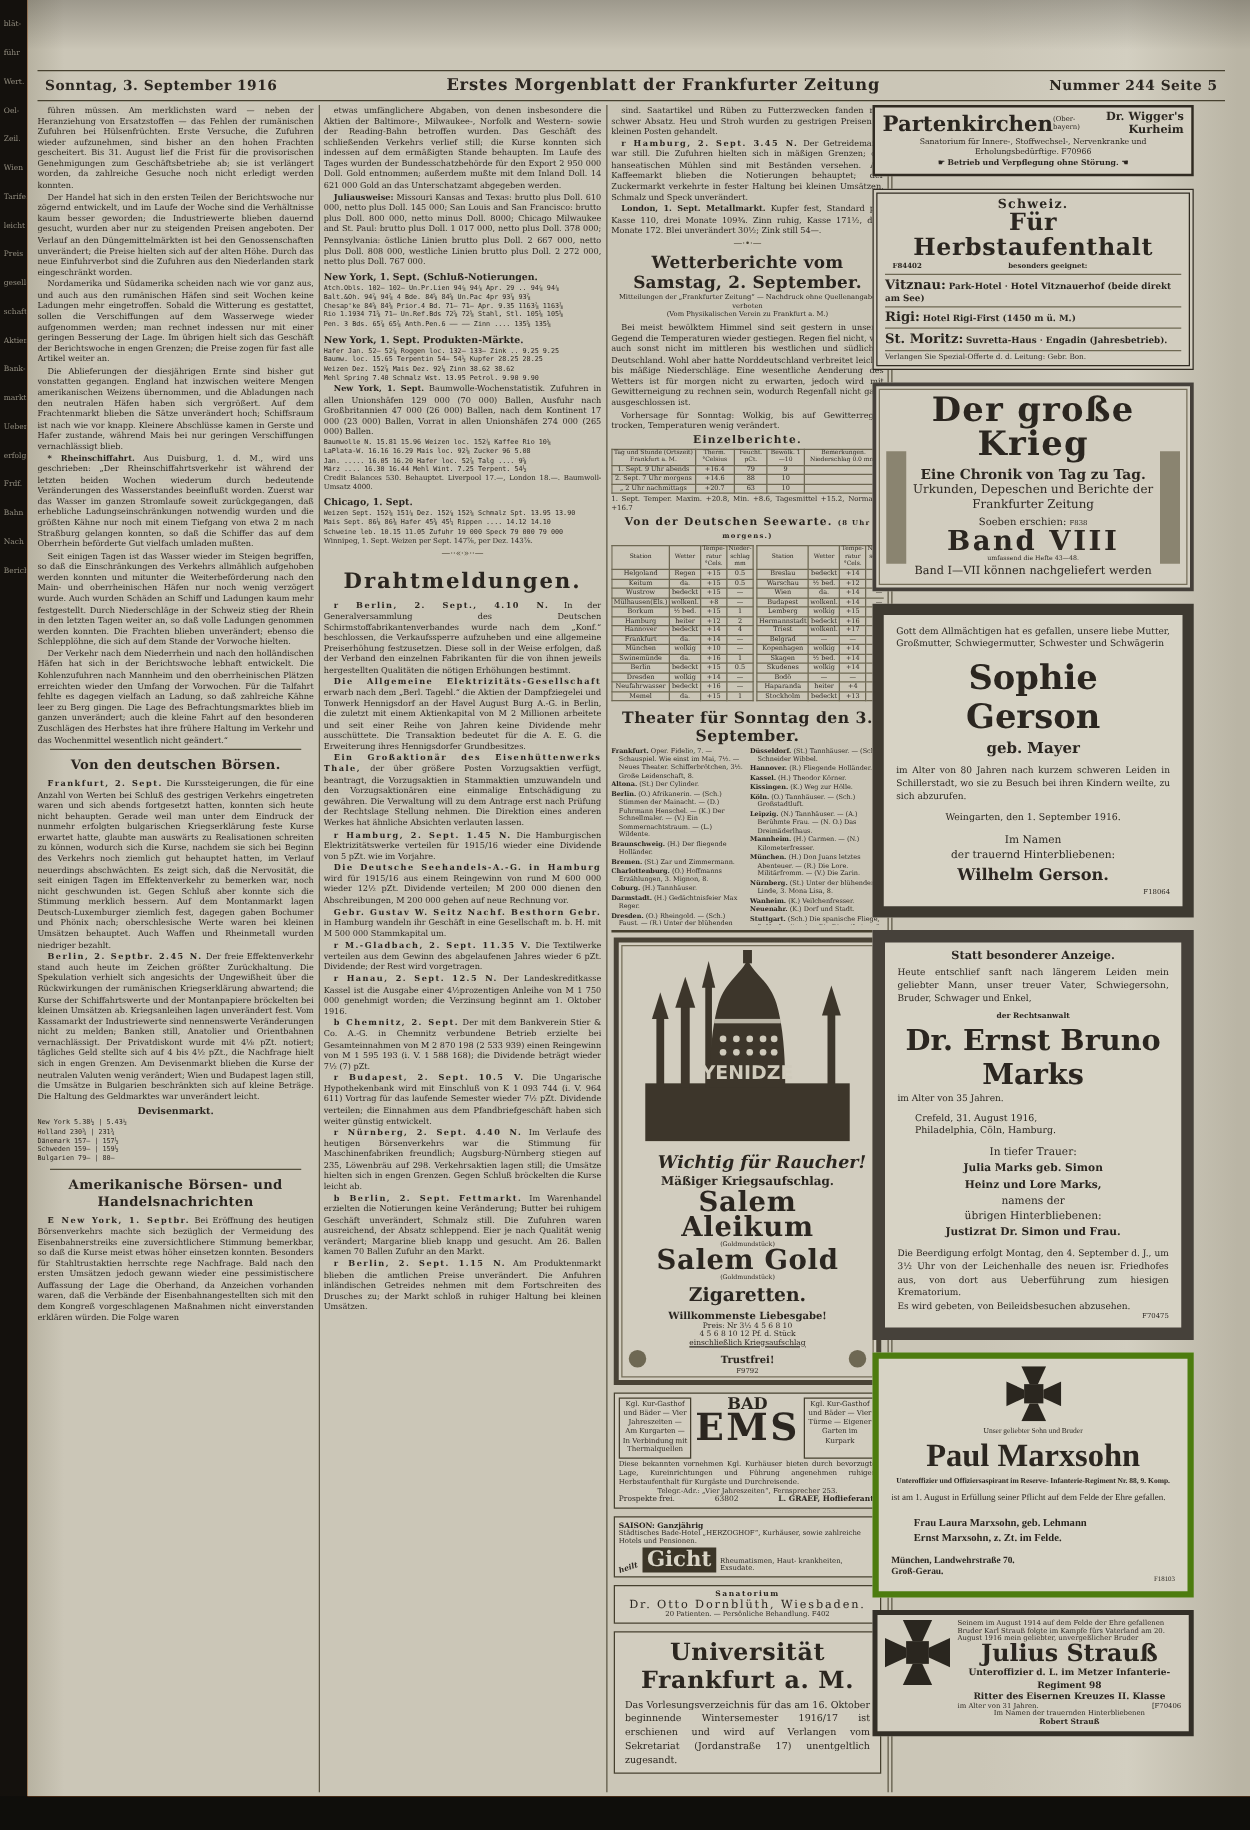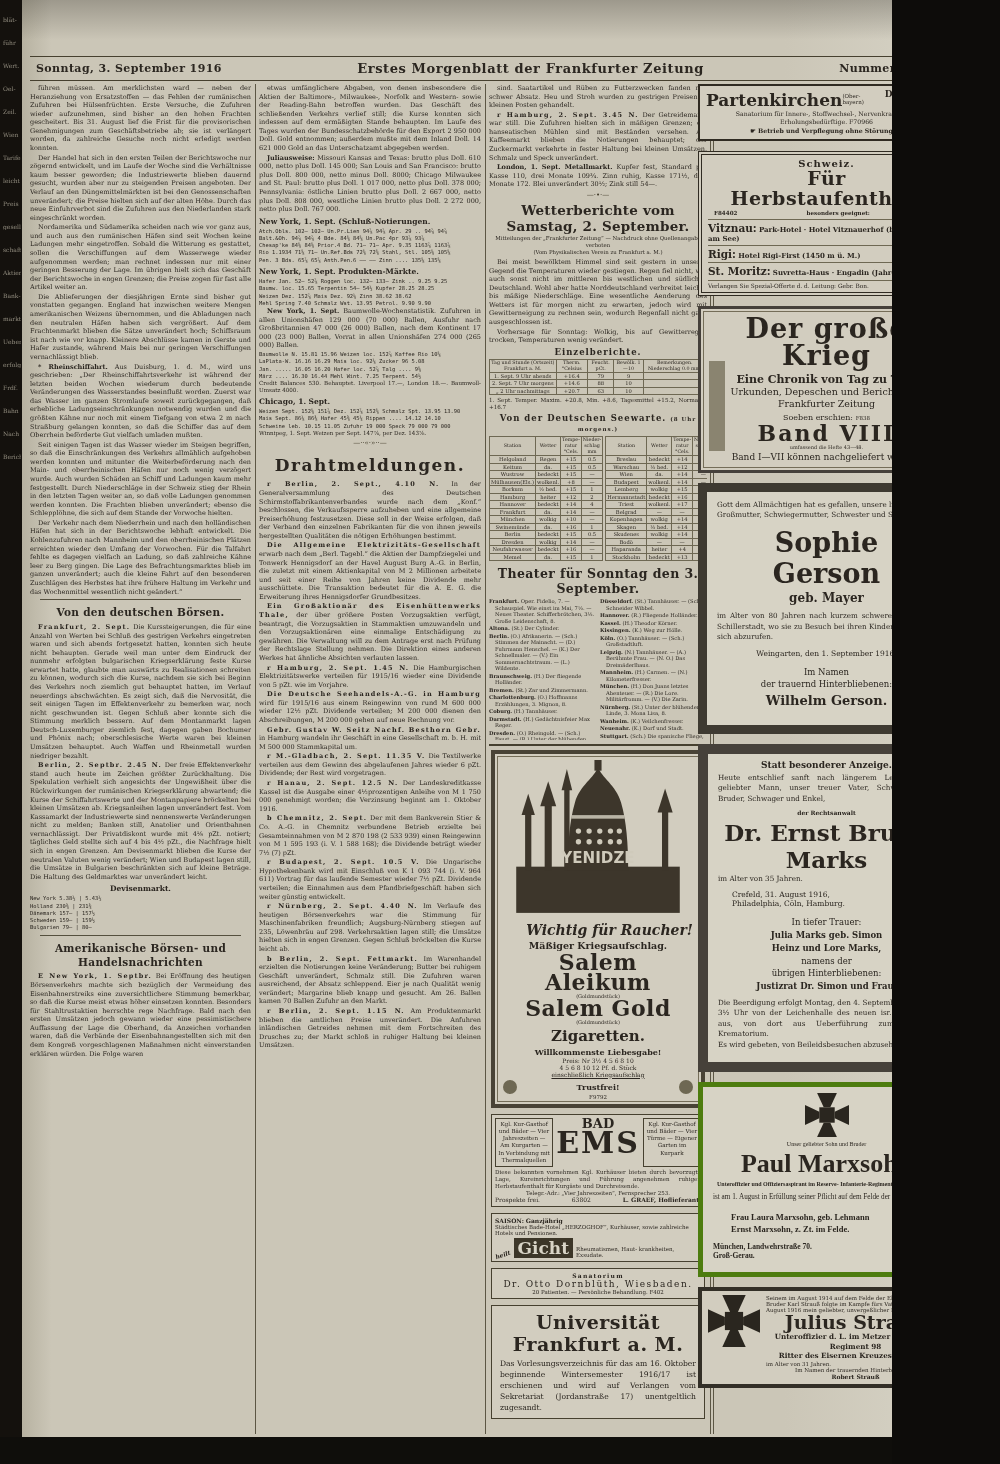--- a/index.html
+++ b/index.html
@@ -1,16 +1,16 @@
 <!DOCTYPE html>
 <html><head>
 <meta charset="utf-8">
 <style>
   html,body{margin:0;padding:0;background:#0d0c0a;}
-  #page{position:relative;width:892px;height:1464px;background:#f97316;overflow:hidden;
+  #page{position:relative;width:1000px;height:1464px;background:#f97316;overflow:hidden;
         font-family:"DejaVu Serif",serif;color:#2b2620;}
   
   .edge-strip{position:absolute;left:0;top:0;width:22px;height:1464px;background:#14110d;overflow:hidden;}
   .edge-strip .frag{color:#b9b3a2;font-size:6px;margin:16px 1px 0 3px;opacity:.75;white-space:nowrap;overflow:hidden;}
   .bottom-bar{position:absolute;left:0;top:1437px;width:1000px;height:27px;background:#0f0e0b;}
   .paper{position:absolute;left:22px;top:0;width:978px;height:1437px;
          background:linear-gradient(90deg,#b7b2a1 0,#cbc6b7 3%,#cbc6b7 78%,#d3cfc1 90%,#bab5a5 99%);}
   .paper:after{content:"";position:absolute;left:0;top:0;right:0;height:40px;
          background:linear-gradient(180deg,rgba(20,17,12,.25),rgba(20,17,12,0));pointer-events:none;}
   

